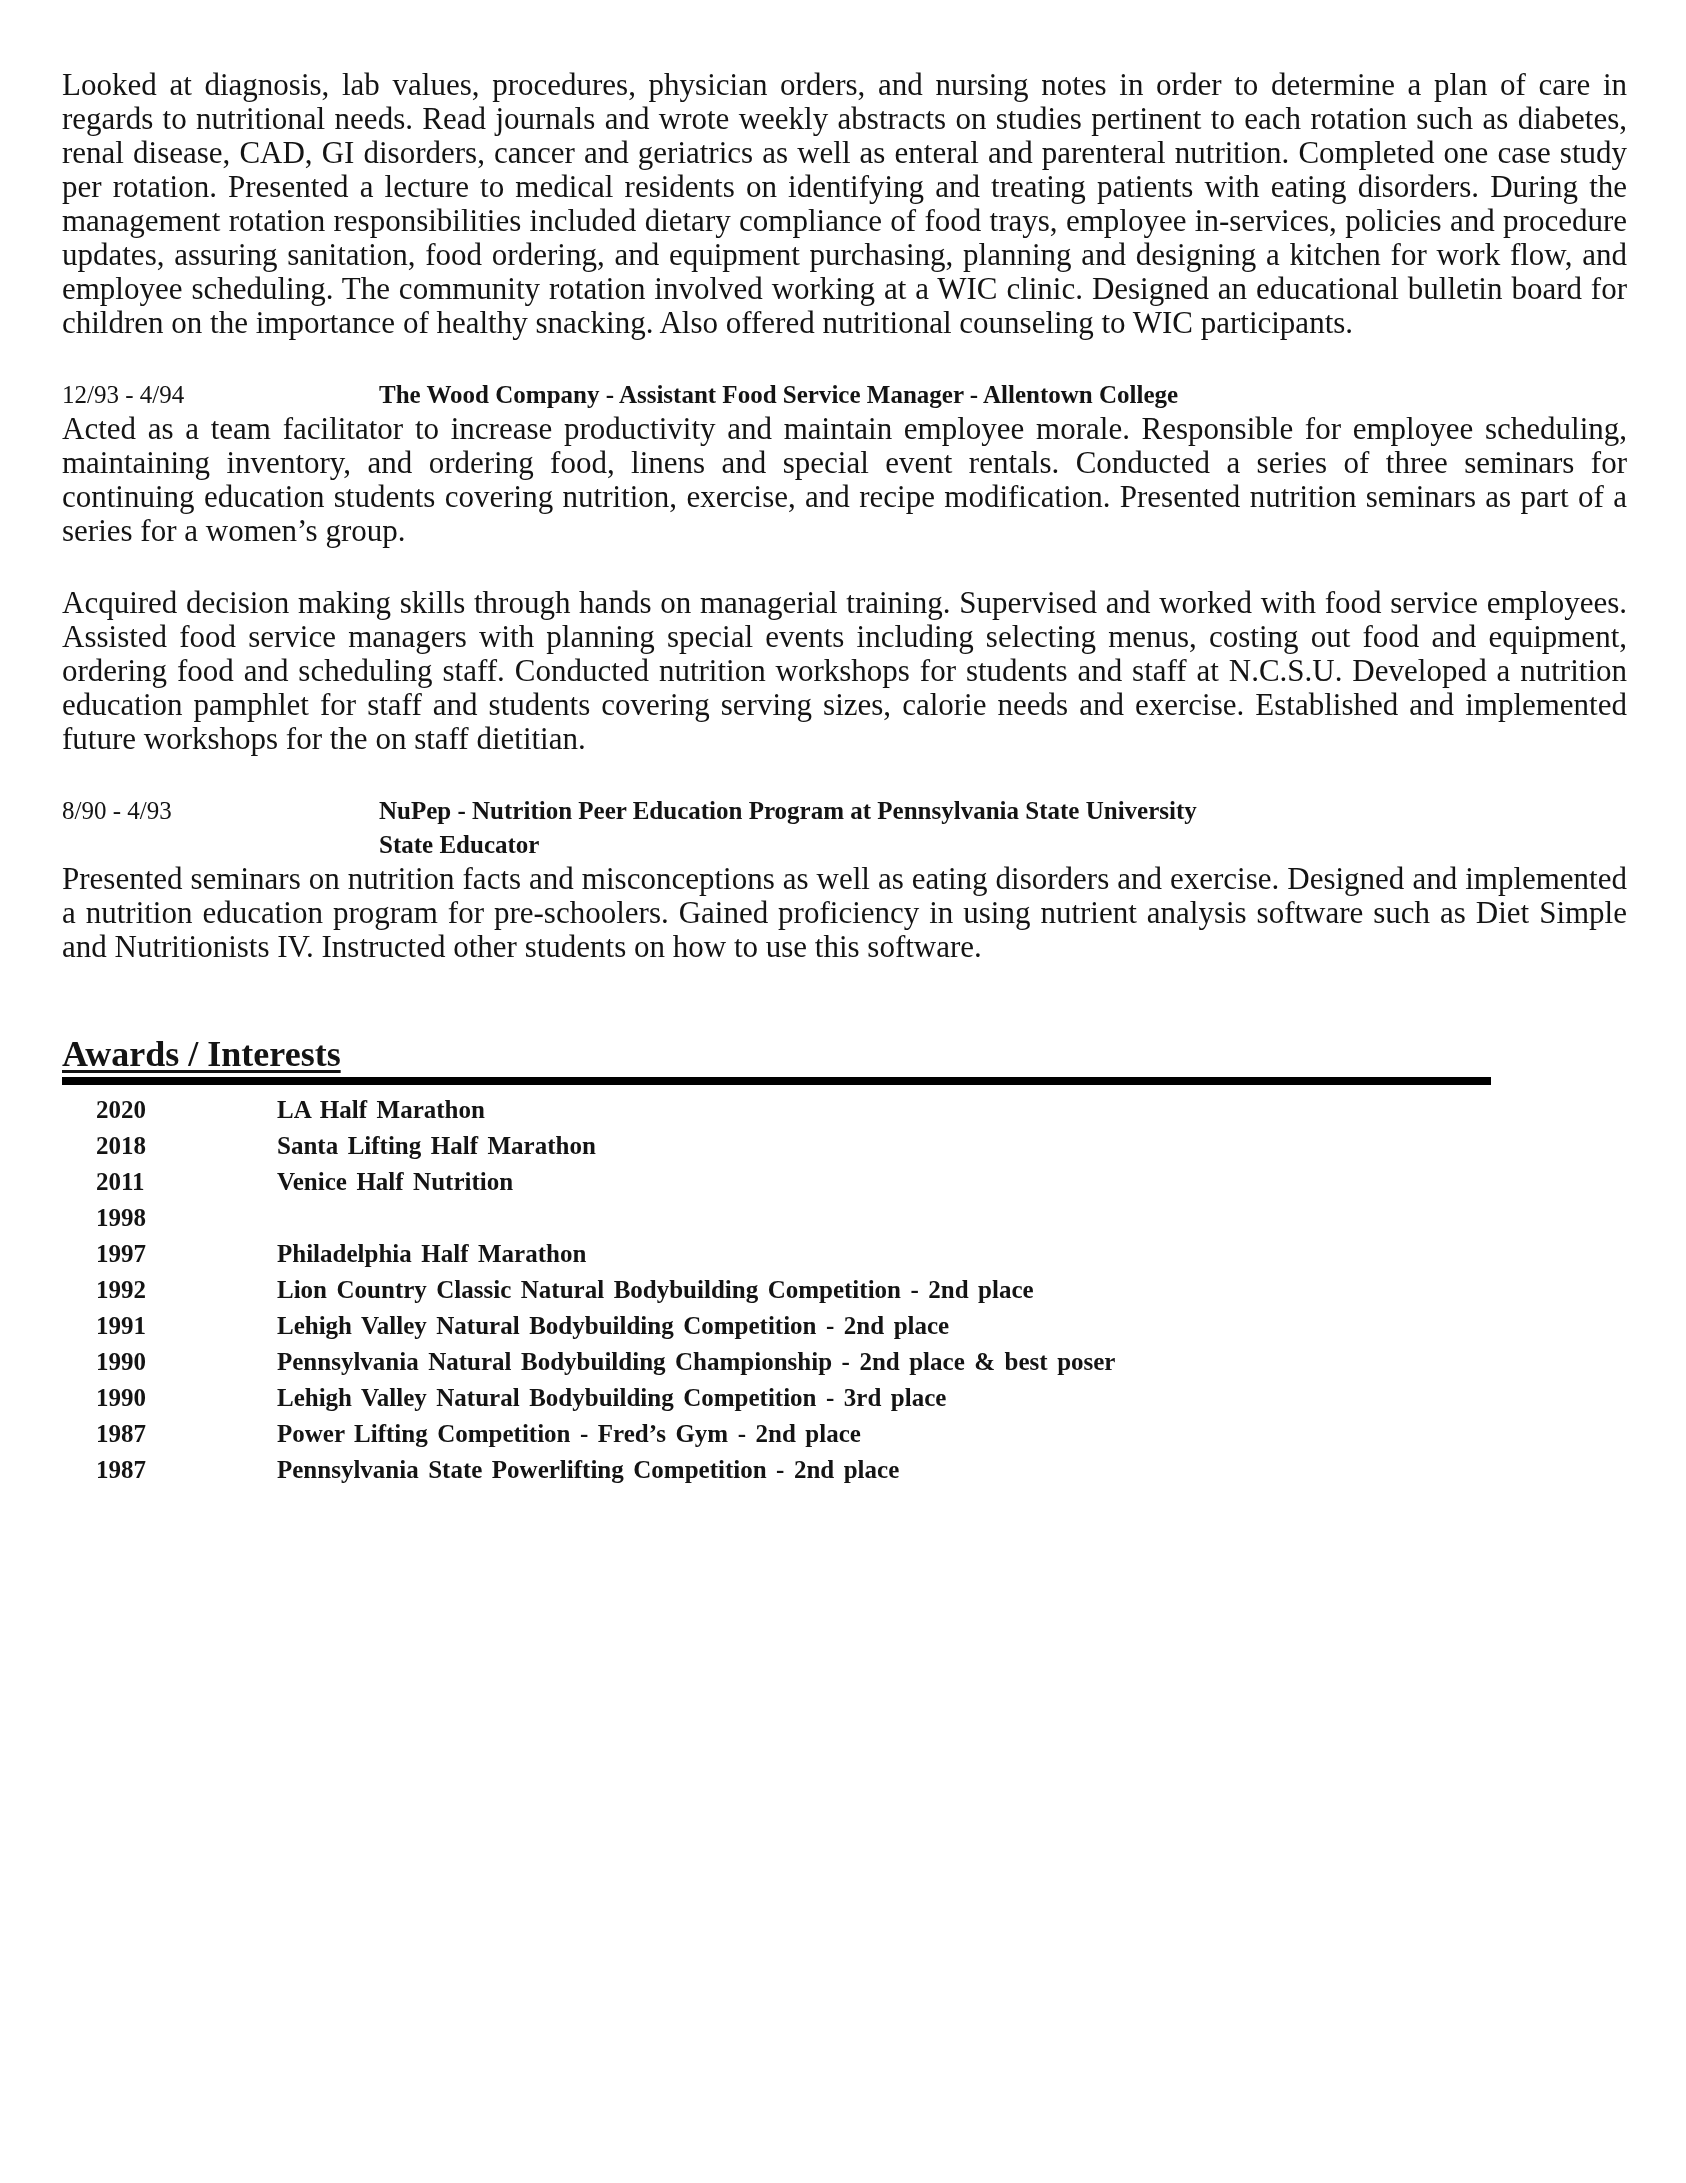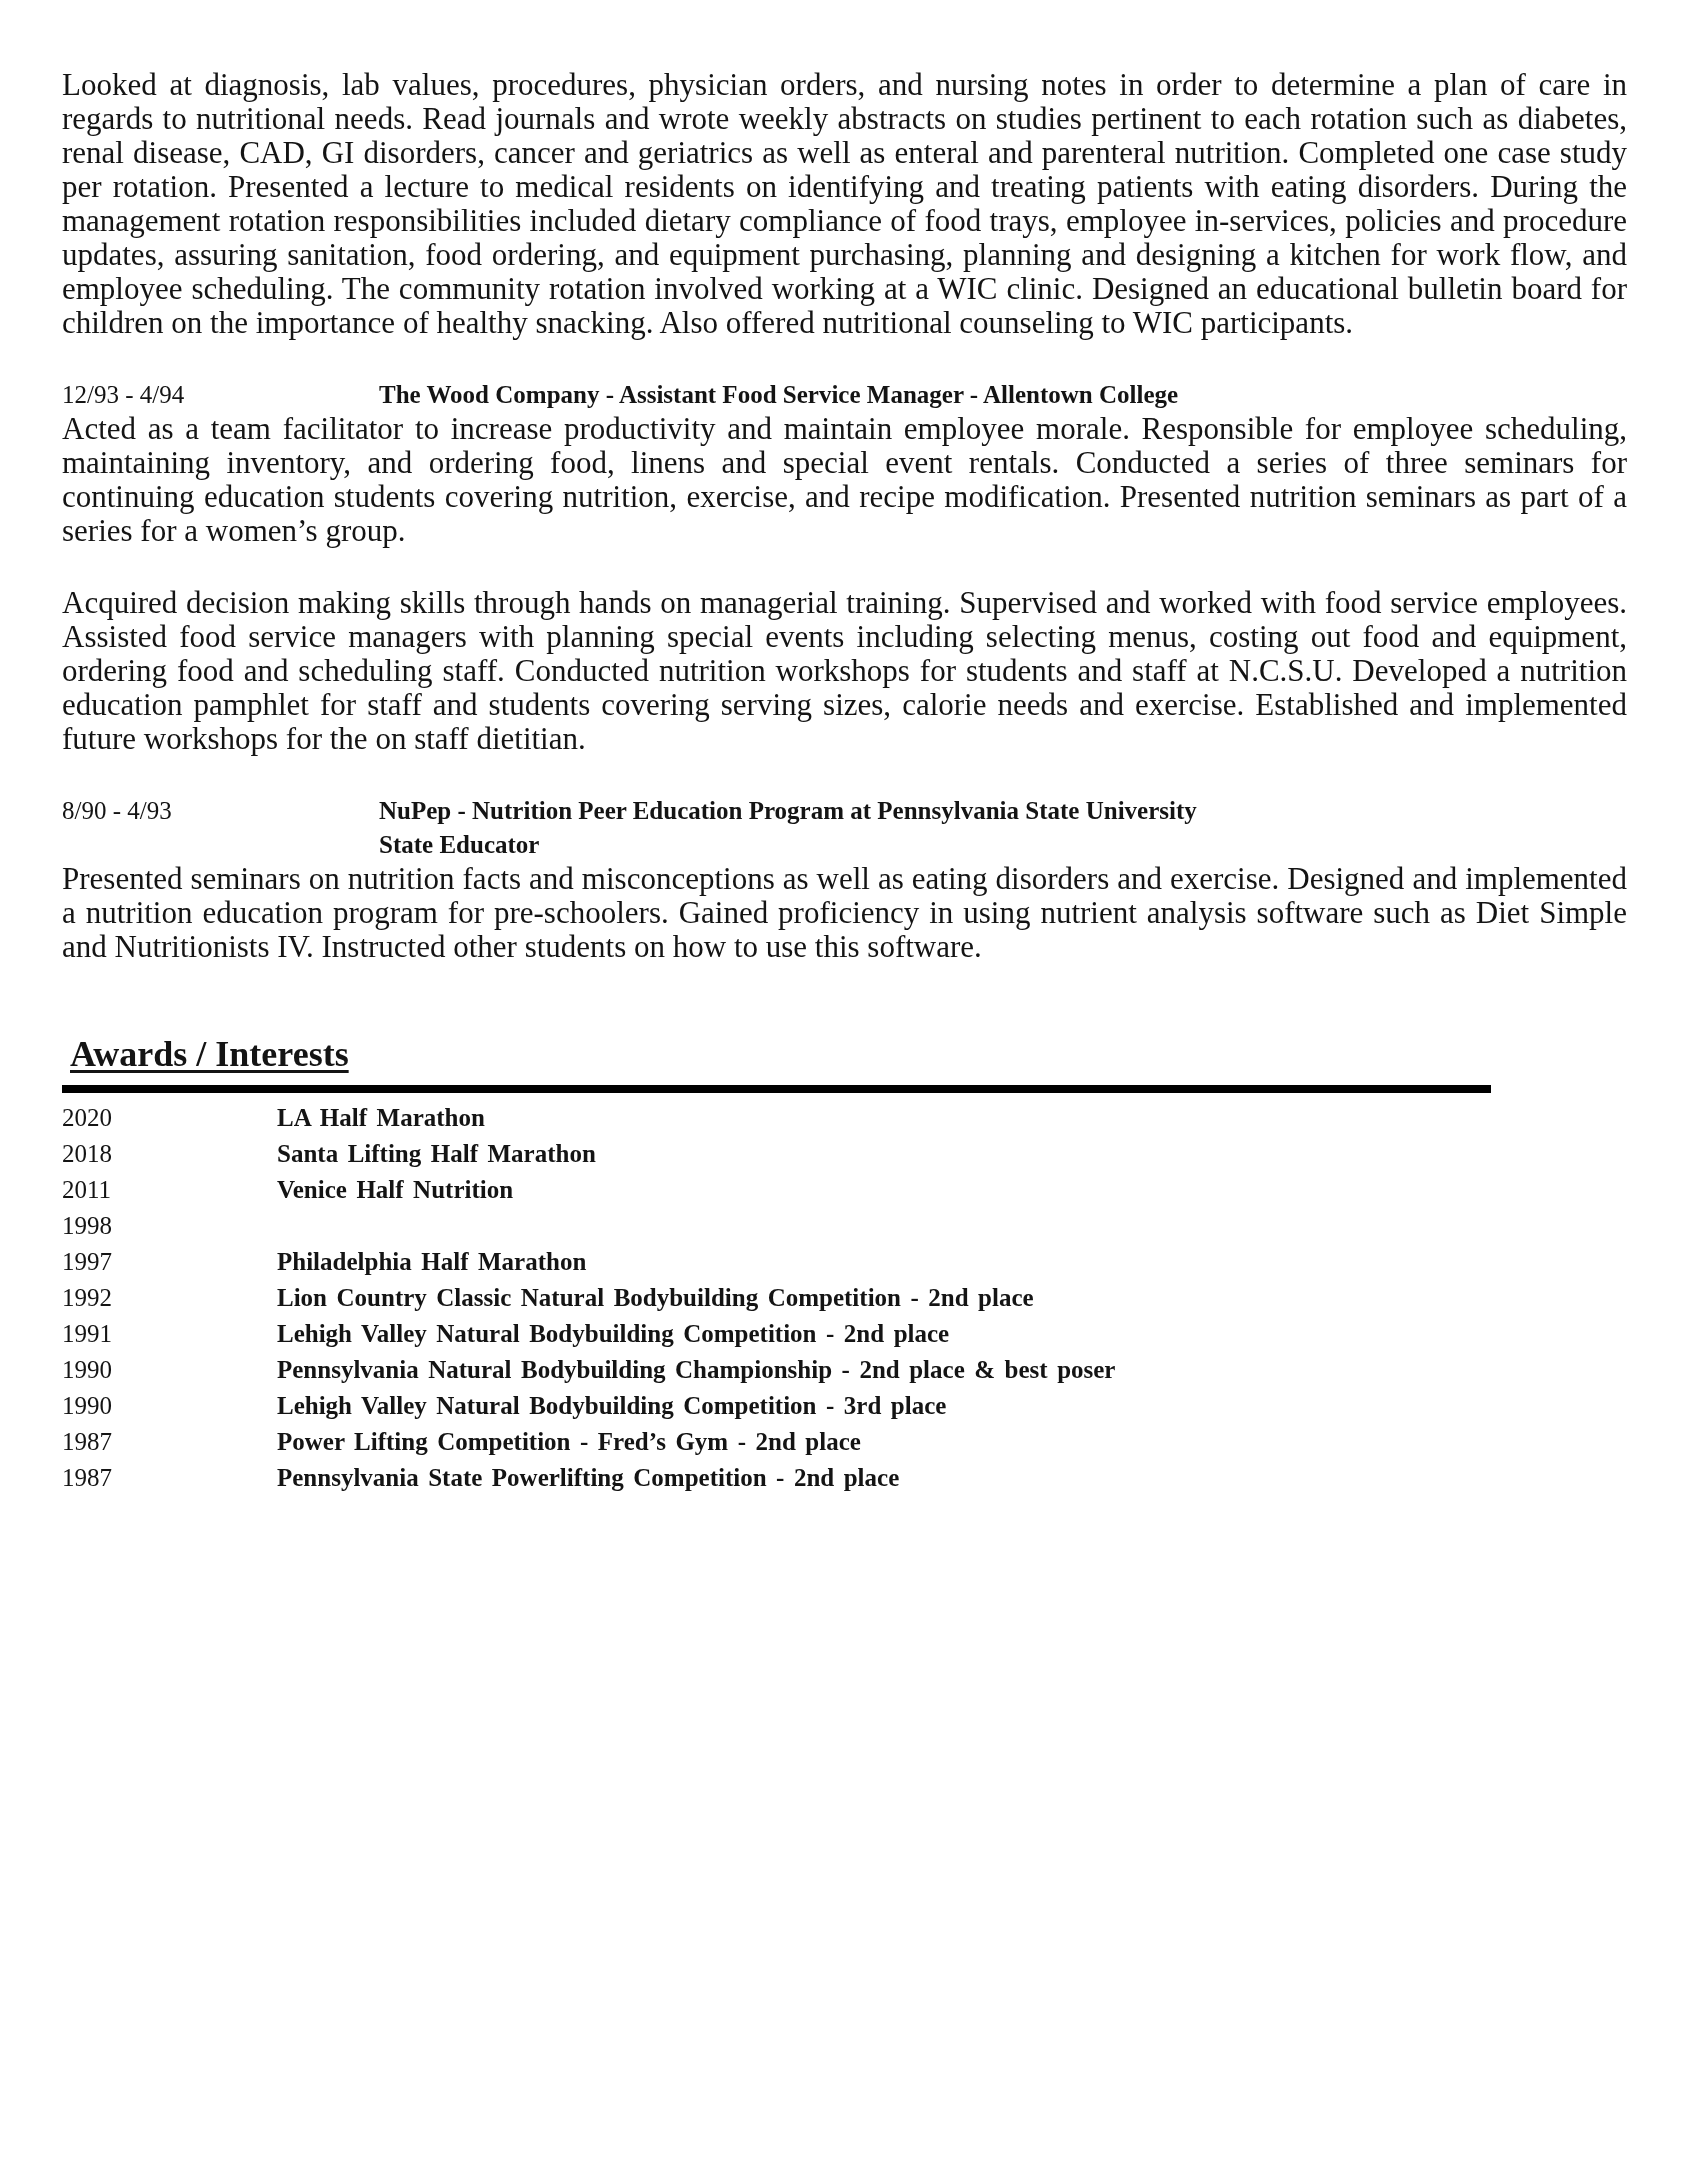--- a/index.html
+++ b/index.html
@@ -43,36 +43,37 @@
   .awards {
     margin-top: 70px;
   }
   .awards-heading-wrap {
     width: 1429px;
     border-bottom: 8px solid #000000;
     padding-bottom: 1.5px;
     margin-bottom: 7.3px;
   }
   .awards-heading {
-    margin: 8px;
+    margin: 0;
     font-size: 36px;
     line-height: 41px;
     font-weight: bold;
     text-decoration: underline;
     text-decoration-thickness: 2.9px;
     text-underline-offset: 3.6px;
   }
   .award-row {
     display: grid;
     grid-template-columns: 215px 1fr;
     font-size: 25px;
     line-height: 36px;
   }
   .award-year {
-    font-weight: normal;
+    font-weight: bold;
+    margin-left: 34px;
   }
   .award-title {
     font-weight: bold;
     word-spacing: 0.13em;
   }
 </style>
 </head>
 <body>
 
 <div class="page">

